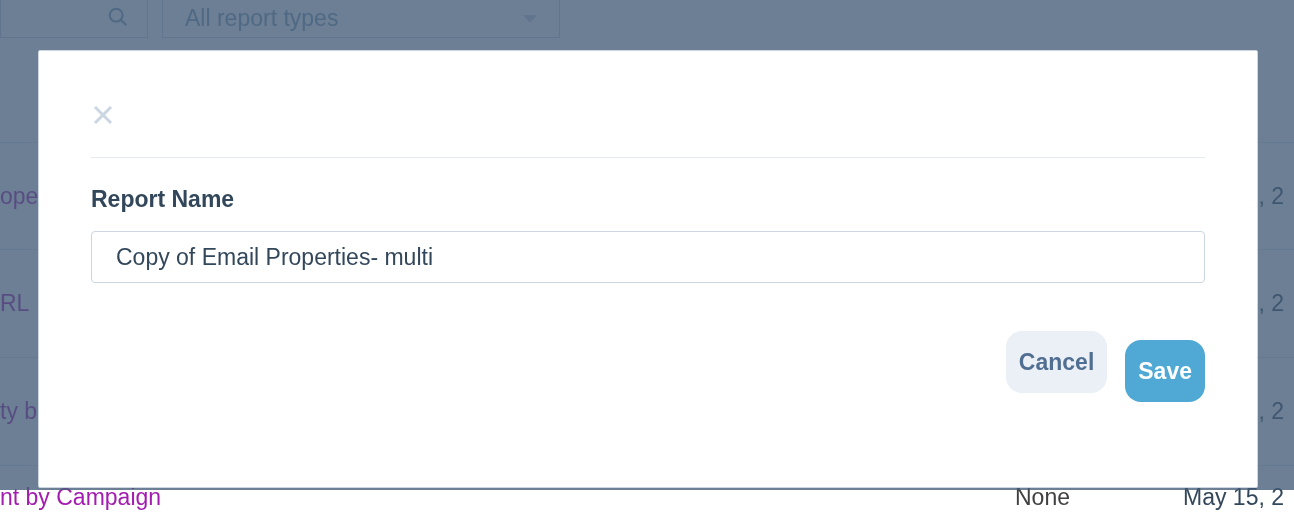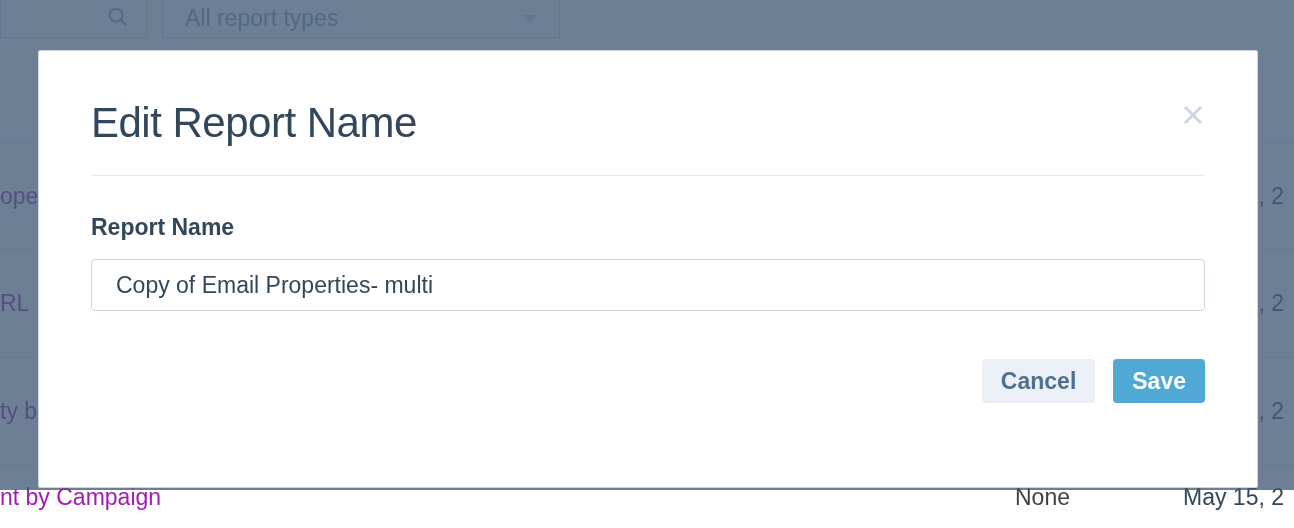--- a/index.html
+++ b/index.html
@@ -138,21 +138,21 @@
       display: flex;
       align-items: center;
       justify-content: center;
       margin-top: 6px;
     }
     .close-btn svg {
       stroke: #cbd6e2;
       stroke-width: 3;
     }
     .form-group {
-      margin-top: 38px;
+      margin-top: 28px;
     }
     .form-label {
       display: block;
       color: #33475b;
       font-size: 23px;
       font-weight: 600;
       margin-bottom: 18px;
     }
     .form-input {
       width: 100%;
@@ -165,36 +165,37 @@
       font-family: inherit;
       background: #ffffff;
     }
     .modal-actions {
       display: flex;
       justify-content: flex-end;
       gap: 18px;
       margin-top: 48px;
     }
     .btn {
-      height: 44px;
-      padding: 0 19px;
-      border-radius: 4px;
+      height: 62px;
+      padding: 0 13px;
+      border-radius: 16px;
       font-size: 23px;
       font-weight: 600;
       cursor: pointer;
       border: none;
       font-family: inherit;
     }
     .btn-cancel {
       background: #eaf0f6;
       color: #506e91;
     }
     .btn-save {
       background: #4fa9d4;
       color: #ffffff;
+      margin-top: 9px;
     }
   </style>
 </head>
 <body>
 
 <div class="bg-page">
 
   <div class="bg-search-box">
     <span>
       <svg viewBox="0 0 24 24">
@@ -225,21 +226,20 @@
     <span class="bg-link">nt by Campaign</span>
     <span class="bg-none">None</span>
     <span class="bg-date">May 15, 2</span>
   </div>
 </div>
 
 <div class="overlay"></div>
 
 <div class="modal">
   <div class="modal-header">
-    <h1 class="modal-title">Edit Report Name</h1>
     <div class="close-btn">
       <span>
         <svg width="22" height="22" viewBox="0 0 22 22">
             <line x1="3" y1="3" x2="19" y2="19"></line>
             <line x1="19" y1="3" x2="3" y2="19"></line>
           </svg>
       </span>
     </div>
   </div>
 

